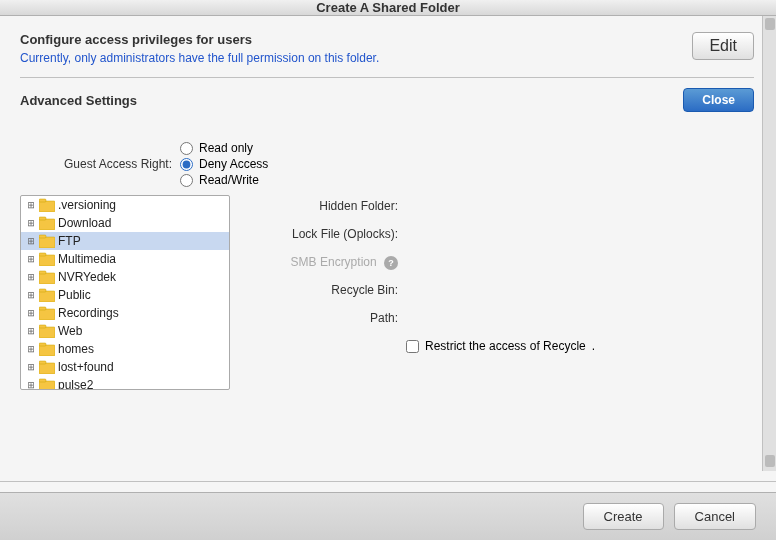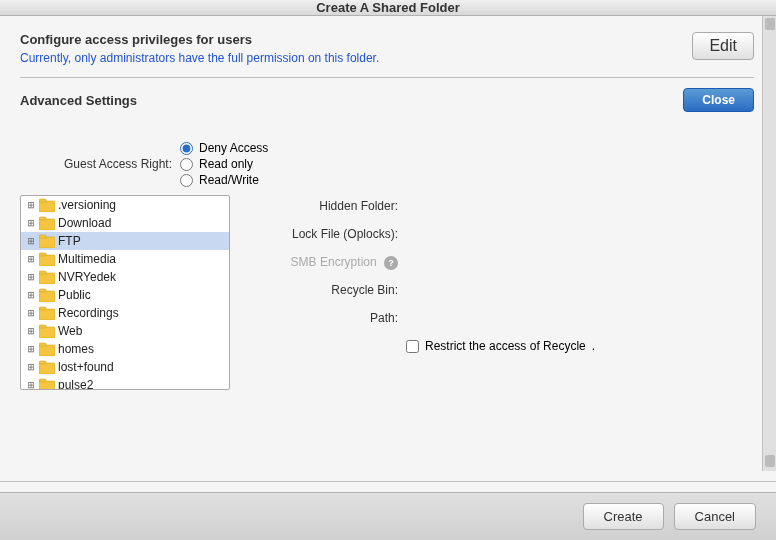--- a/index.html
+++ b/index.html
@@ -253,26 +253,26 @@
     <div class="advanced-header">
       <span class="advanced-title">Advanced Settings</span>
       <button class="close-btn">Close</button>
     </div>
 
     <div class="row-pair">
       <div class="row-label">Guest Access Right:</div>
       <div class="row-value">
         <div class="radio-group">
           <div class="radio-row">
+            <input type="radio" class="radio-input" name="guest_access" style="">
+            <span>Read only</span>
+          </div>
+          <div class="radio-row">
             <input type="radio" class="radio-input" name="guest_access" checked="" style="">
             <span>Deny Access</span>
-          </div>
-          <div class="radio-row">
-            <input type="radio" class="radio-input" name="guest_access" style="">
-            <span>Read only</span>
           </div>
           <div class="radio-row">
             <input type="radio" class="radio-input" name="guest_access" style="">
             <span>Read/Write</span>
           </div>
         </div>
       </div>
     </div>
 
     <div style="display:flex; gap:16px; margin-top:8px;">

